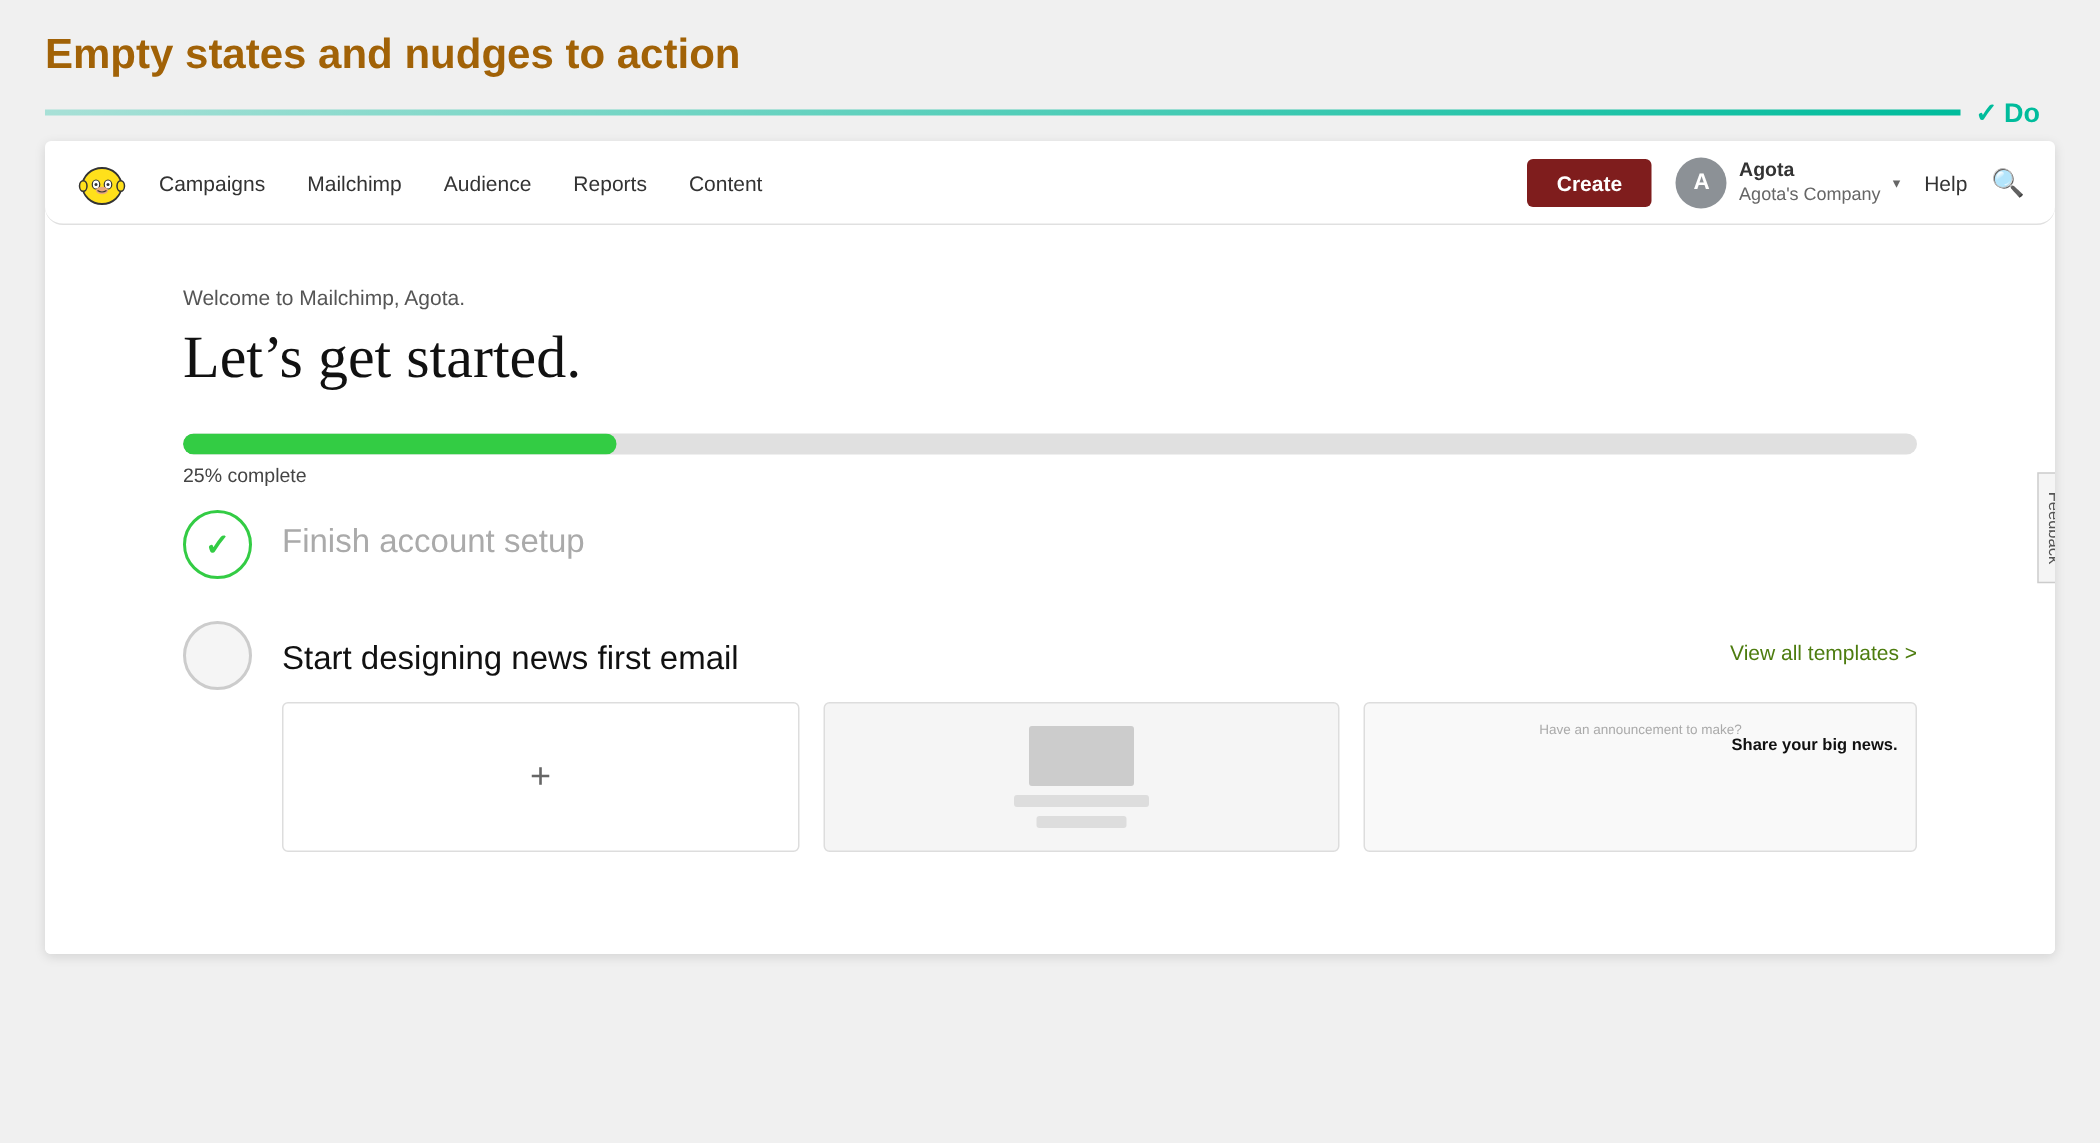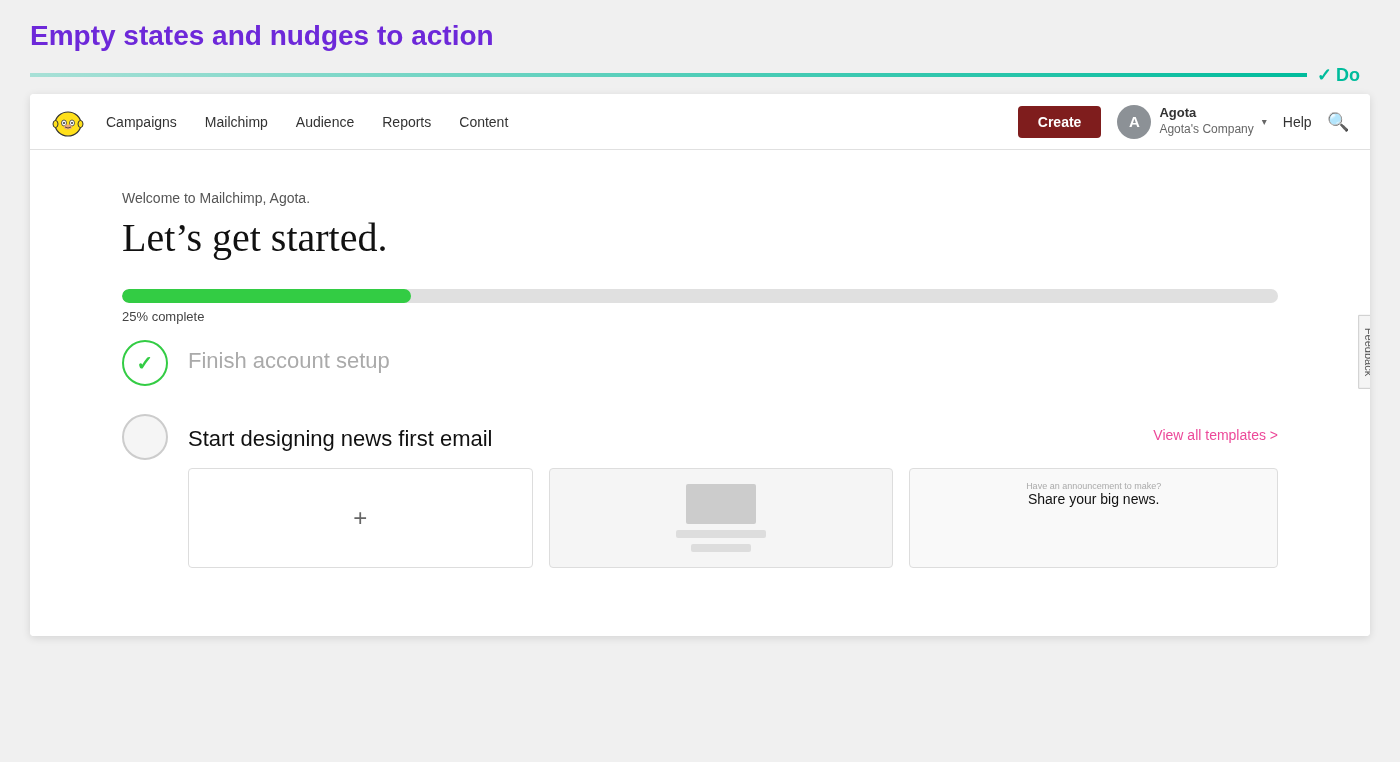--- a/index.html
+++ b/index.html
@@ -12,21 +12,21 @@
     }
 
     
     .top-annotation {
       padding: 20px 30px 0;
       background: #f0f0f0;
     }
     .annotation-title {
       font-size: 28px;
       font-weight: 800;
-      color: #6d28d9;
+      color: #a16207;
       margin-bottom: 12px;
     }
     .annotation-bar {
       display: flex;
       justify-content: flex-end;
       align-items: center;
       padding-right: 10px;
     }
     .annotation-bar-line {
       height: 4px;
@@ -59,20 +59,21 @@
     }
 
     
     .navbar {
       display: flex;
       align-items: center;
       padding: 4px 20px;
       height: 56px;
       border-bottom: 1px solid #e0e0e0;
       background: #fff;
+      border-radius: 12px;
     }
     .navbar-logo {
       width: 36px;
       height: 36px;
       margin-right: 20px;
       flex-shrink: 0;
     }
     .navbar-nav {
       display: flex;
       gap: 28px;
@@ -228,21 +229,21 @@
       justify-content: space-between;
       margin-bottom: 16px;
     }
     .design-title {
       font-size: 22px;
       color: #111;
       padding-top: 8px;
     }
     .view-all-link {
       font-size: 14px;
-      color: #ec4899;
+      color: #4d7c0f;
       cursor: pointer;
       text-decoration: none;
     }
 
     
     .template-cards {
       display: flex;
       gap: 16px;
     }
     .template-card {
@@ -310,24 +311,24 @@
       width: 100%;
       text-align: center;
     }
     .announcement-tagline {
       font-size: 9px;
       color: #aaa;
       text-align: center;
       width: 100%;
     }
     .announcement-big {
-      font-size: 14px;
-      font-weight: 400;
+      font-size: 11px;
+      font-weight: 700;
       color: #111;
-      text-align: center;
+      text-align: right;
       width: 100%;
     }
 
     .feedback-tab-wrapper {
       position: absolute;
       right: 0;
       top: 40%;
       width: 28px;
       height: 100px;
       overflow: hidden;

